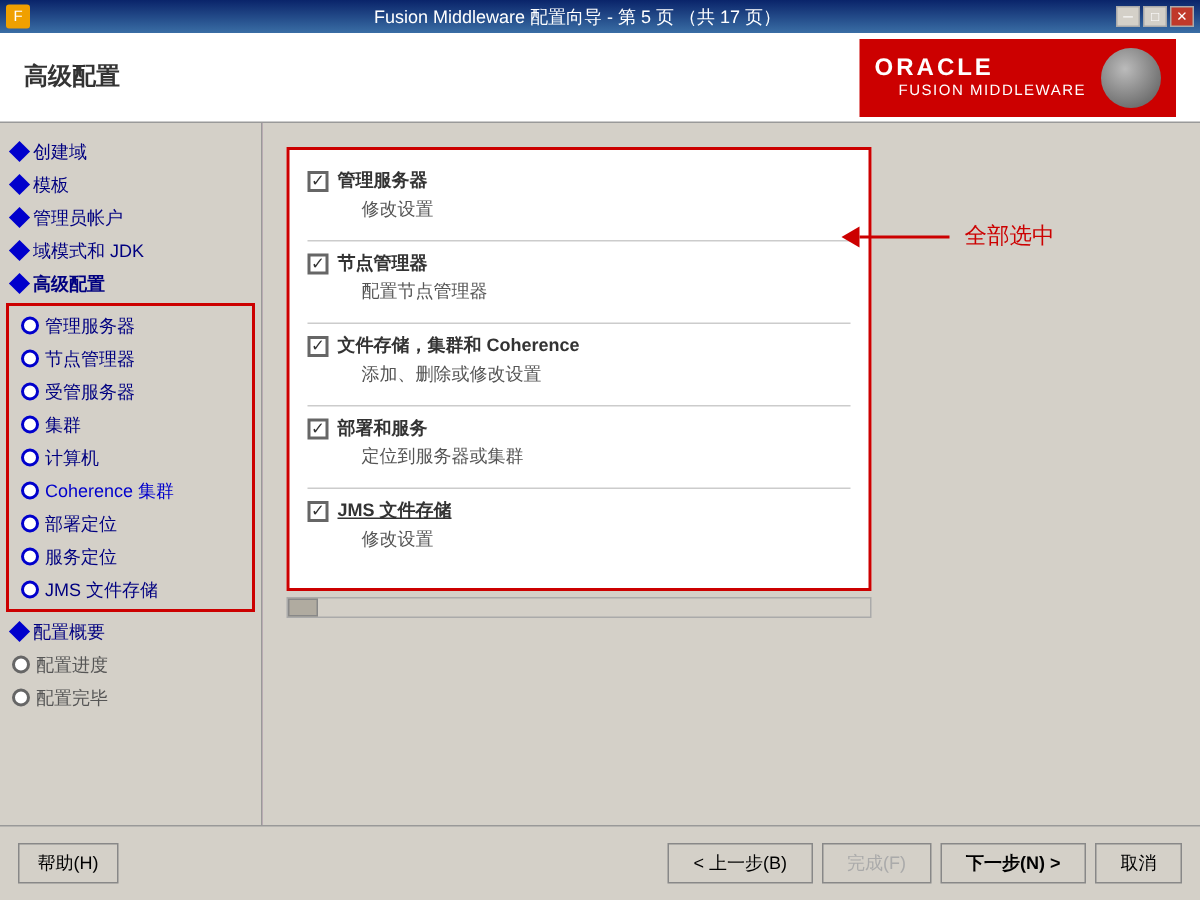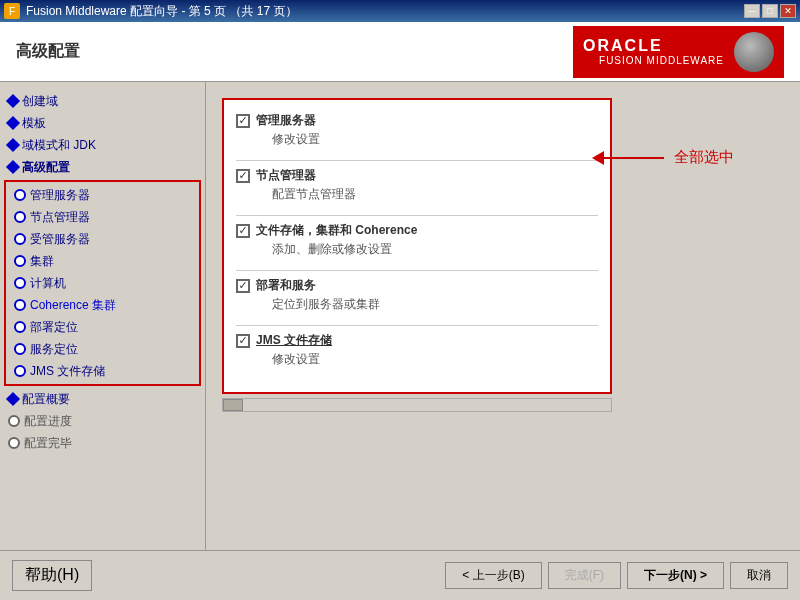--- a/index.html
+++ b/index.html
@@ -16,21 +16,21 @@
       font-size: 12px;
     }
     .titlebar-icon {
       width: 16px; height: 16px;
       background: #f0a000;
       margin-right: 6px;
       border-radius: 2px;
       display: inline-flex; align-items: center; justify-content: center;
       font-size: 10px; color: white;
     }
-    .titlebar-title { flex: 1; }
+    .titlebar-title { flex: 1; text-align: center; }
     .titlebar-btns { display: flex; gap: 2px; }
     .titlebar-btn {
       width: 16px; height: 14px;
       border: 1px solid #aaa;
       background: #d4d0c8;
       display: flex; align-items: center; justify-content: center;
       font-size: 9px; cursor: pointer;
     }
     .titlebar-btn.close { background: #c0392b; color: white; }
 
@@ -69,21 +69,21 @@
 
     
     .content {
       display: flex;
       flex: 1;
       overflow: hidden;
     }
 
     
     .sidebar {
-      width: 206px;
+      width: 175px;
       background: #d4d0c8;
       border-right: 1px solid #999;
       padding: 8px 0;
       overflow-y: auto;
       flex-shrink: 0;
     }
     .sidebar-item {
       display: flex;
       align-items: center;
       padding: 2px 8px;
@@ -174,21 +174,21 @@
       display: flex;
       align-items: center;
       justify-content: space-between;
       padding: 0 12px;
     }
     .footer-left button {
       padding: 4px 12px;
       background: #d4d0c8;
       border: 1px solid #888;
       cursor: pointer;
-      font-size: 16px;
+      font-size: 12px;
     }
     .footer-right {
       display: flex;
       gap: 6px;
     }
     .footer-right button {
       padding: 4px 16px;
       background: #d4d0c8;
       border: 1px solid #888;
       cursor: pointer;
@@ -257,20 +257,24 @@
 
     <div class="sidebar">
 
       <div class="sidebar-item">
         <div class="sidebar-diamond"></div>
         <span>创建域</span>
       </div>
       <div class="sidebar-item">
         <div class="sidebar-diamond"></div>
         <span>模板</span>
+      </div>
+      <div class="sidebar-item">
+        <div class="sidebar-diamond"></div>
+        <span>管理员帐户</span>
       </div>
       <div class="sidebar-item">
         <div class="sidebar-diamond"></div>
         <span>域模式和 JDK</span>
       </div>
       <div class="sidebar-item active">
         <div class="sidebar-diamond"></div>
         <span style="font-weight:bold;">高级配置</span>
       </div>
 

